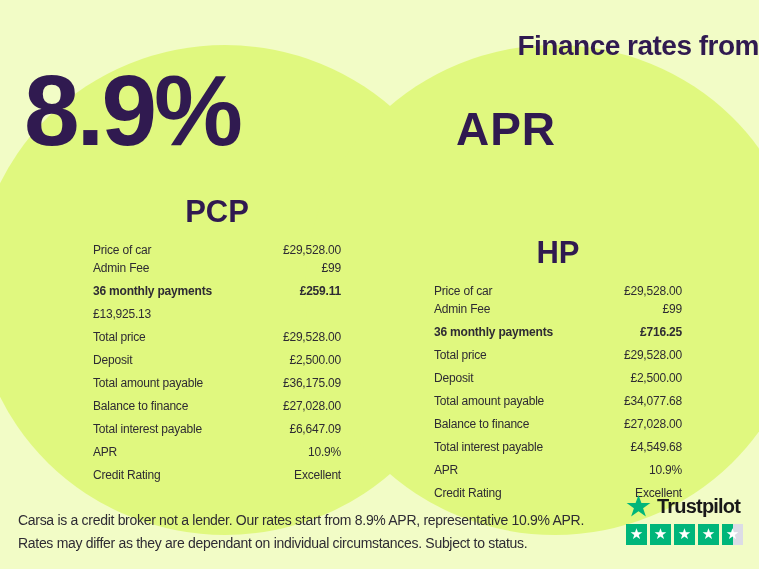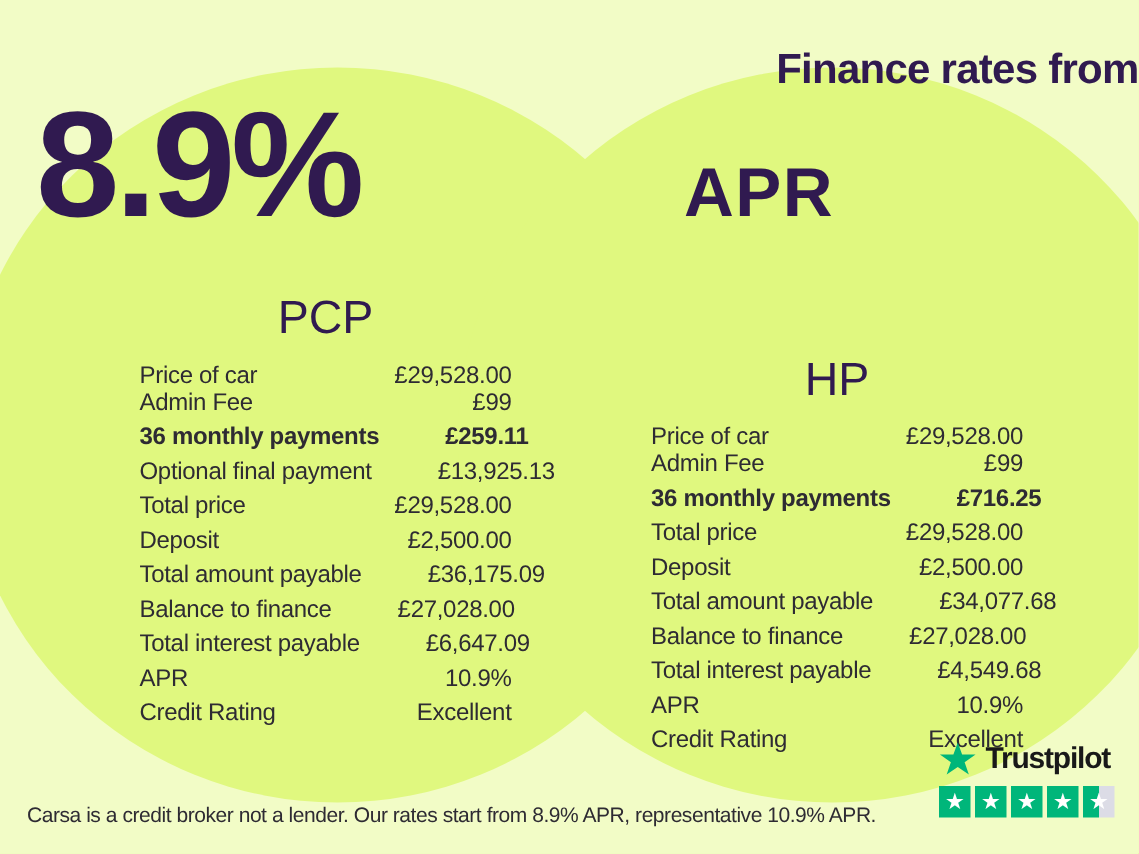--- a/index.html
+++ b/index.html
@@ -32,26 +32,26 @@
     color:var(--heading);line-height:1;margin-left:24px;
   }
   .rate{font-size:100px;font-weight:700;letter-spacing:-3px;}
   .apr{font-size:46px;font-weight:700;margin-left:10px;letter-spacing:1px;}
   .ast{font-size:46px;font-weight:700;margin-left:3px;position:relative;top:-5px;}
 
   .col{position:absolute;top:194px;width:248px;color:var(--body-text);}
   .col-pcp{left:93px;}
   .col-hp{left:434px;margin-top:41px;}
   .col h2{
-    margin:0 0 12px;text-align:center;font-size:31px;font-weight:400;
+    margin:0 0 12px;text-align:center;font-size:31px;font-weight:700;
     color:var(--heading);letter-spacing:0;
   }
   .rows .row{
     display:flex;justify-content:space-between;align-items:baseline;
-    font-size:16px;height:17.5px;line-height:17.5px;margin-top:5.5px;
+    font-size:12px;height:17.5px;line-height:17.5px;margin-top:5.5px;
     letter-spacing:-.2px;white-space:nowrap;gap:44px;
   }
   .rows .row:nth-child(-n+2){margin-top:0;}
   .rows .row.bold{font-weight:700;justify-content:space-between;}
 
   .disclaimer{
     position:absolute;left:18px;bottom:15px;margin:0;
     font-size:14px;line-height:1.6;letter-spacing:-.3px;color:var(--body-text);
   }
 
@@ -98,21 +98,20 @@
         </div>
         <div class="row">
           <span>Admin Fee</span>
           <span>£99</span>
         </div>
         <div class="row bold">
           <span>36 monthly payments</span>
           <span>£259.11</span>
         </div>
         <div class="row">
-          <span>Optional final payment</span>
           <span>£13,925.13</span>
         </div>
         <div class="row">
           <span>Total price</span>
           <span>£29,528.00</span>
         </div>
         <div class="row">
           <span>Deposit</span>
           <span>£2,500.00</span>
         </div>
@@ -180,20 +179,21 @@
         </div>
         <div class="row">
           <span>Credit Rating</span>
           <span>Excellent</span>
         </div>
       </div>
   </section>
 
   <p class="disclaimer">
     <span>Carsa is a credit broker not a lender. Our rates start from 8.9% APR, representative 10.9% APR.</span><br>
+    <span>Rates may differ as they are dependant on individual circumstances. Subject to status.</span>
   </p>
 
   <div class="trustpilot">
     <div class="tp-logo">
       <svg viewBox="0 0 24 24" aria-hidden="true">
         <polygon fill="currentColor" points="12,0.9 14.8,8.7 23.4,8.7 16.4,13.6 19.1,21.5 12,16.6 4.9,21.5 7.6,13.6 0.6,8.7 9.2,8.7"></polygon>
       </svg>
       <span class="tp-word">Trustpilot</span>
     </div>
     <div class="tp-stars">

